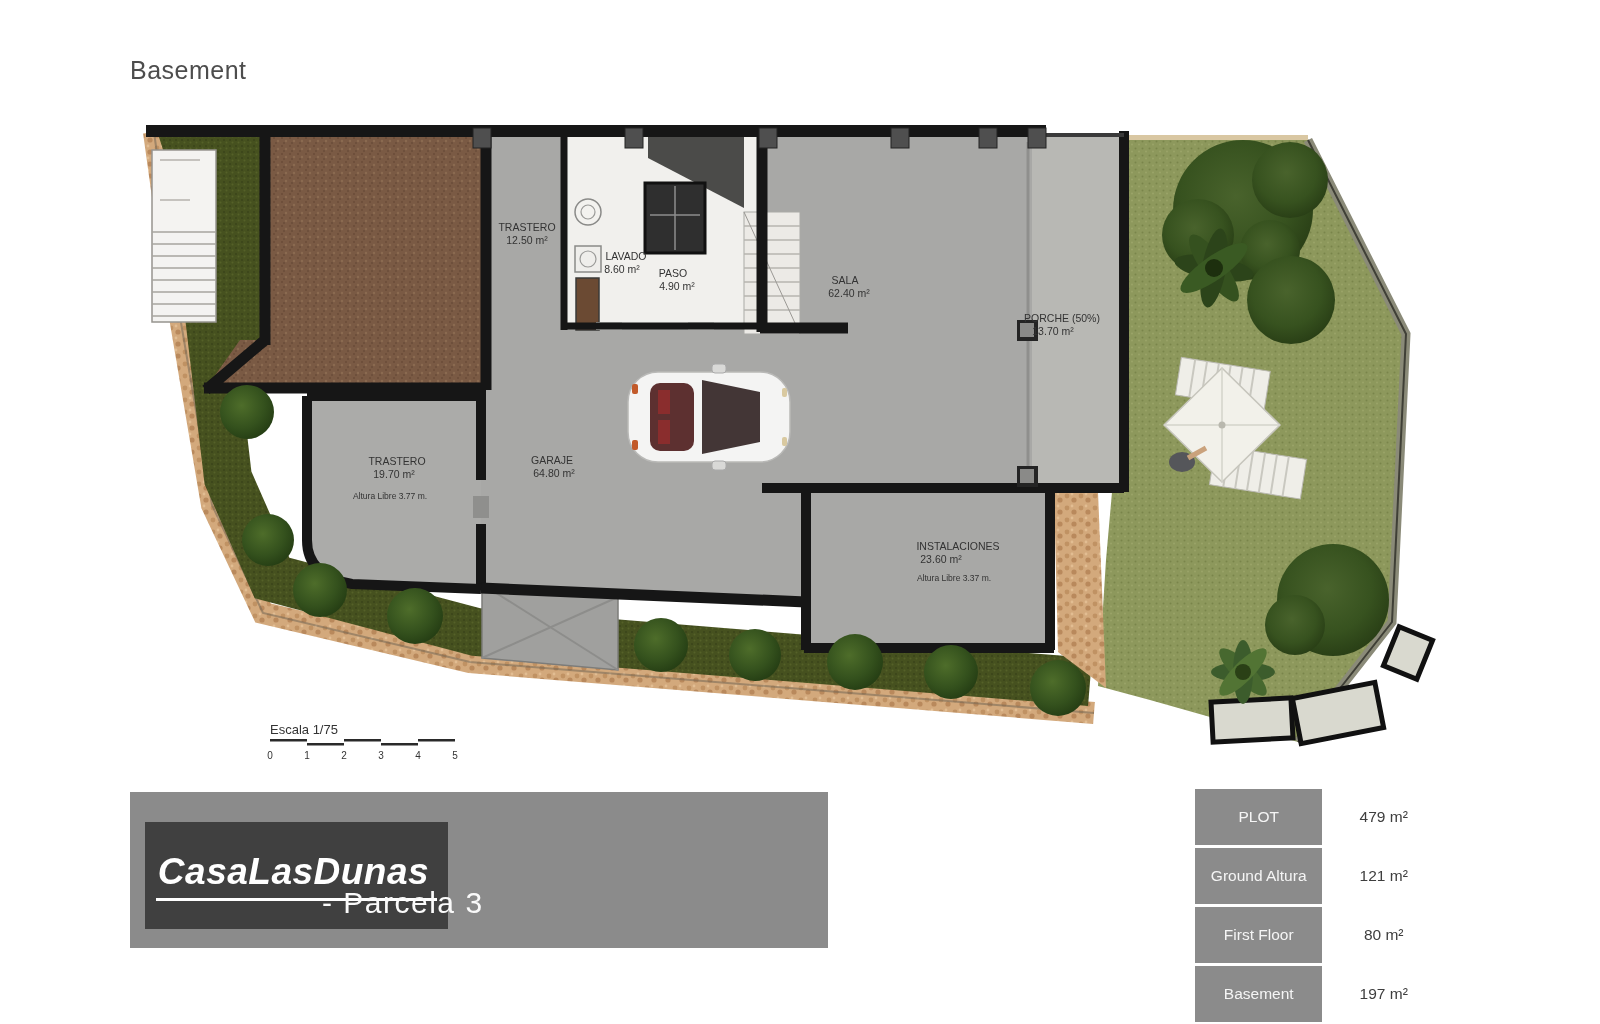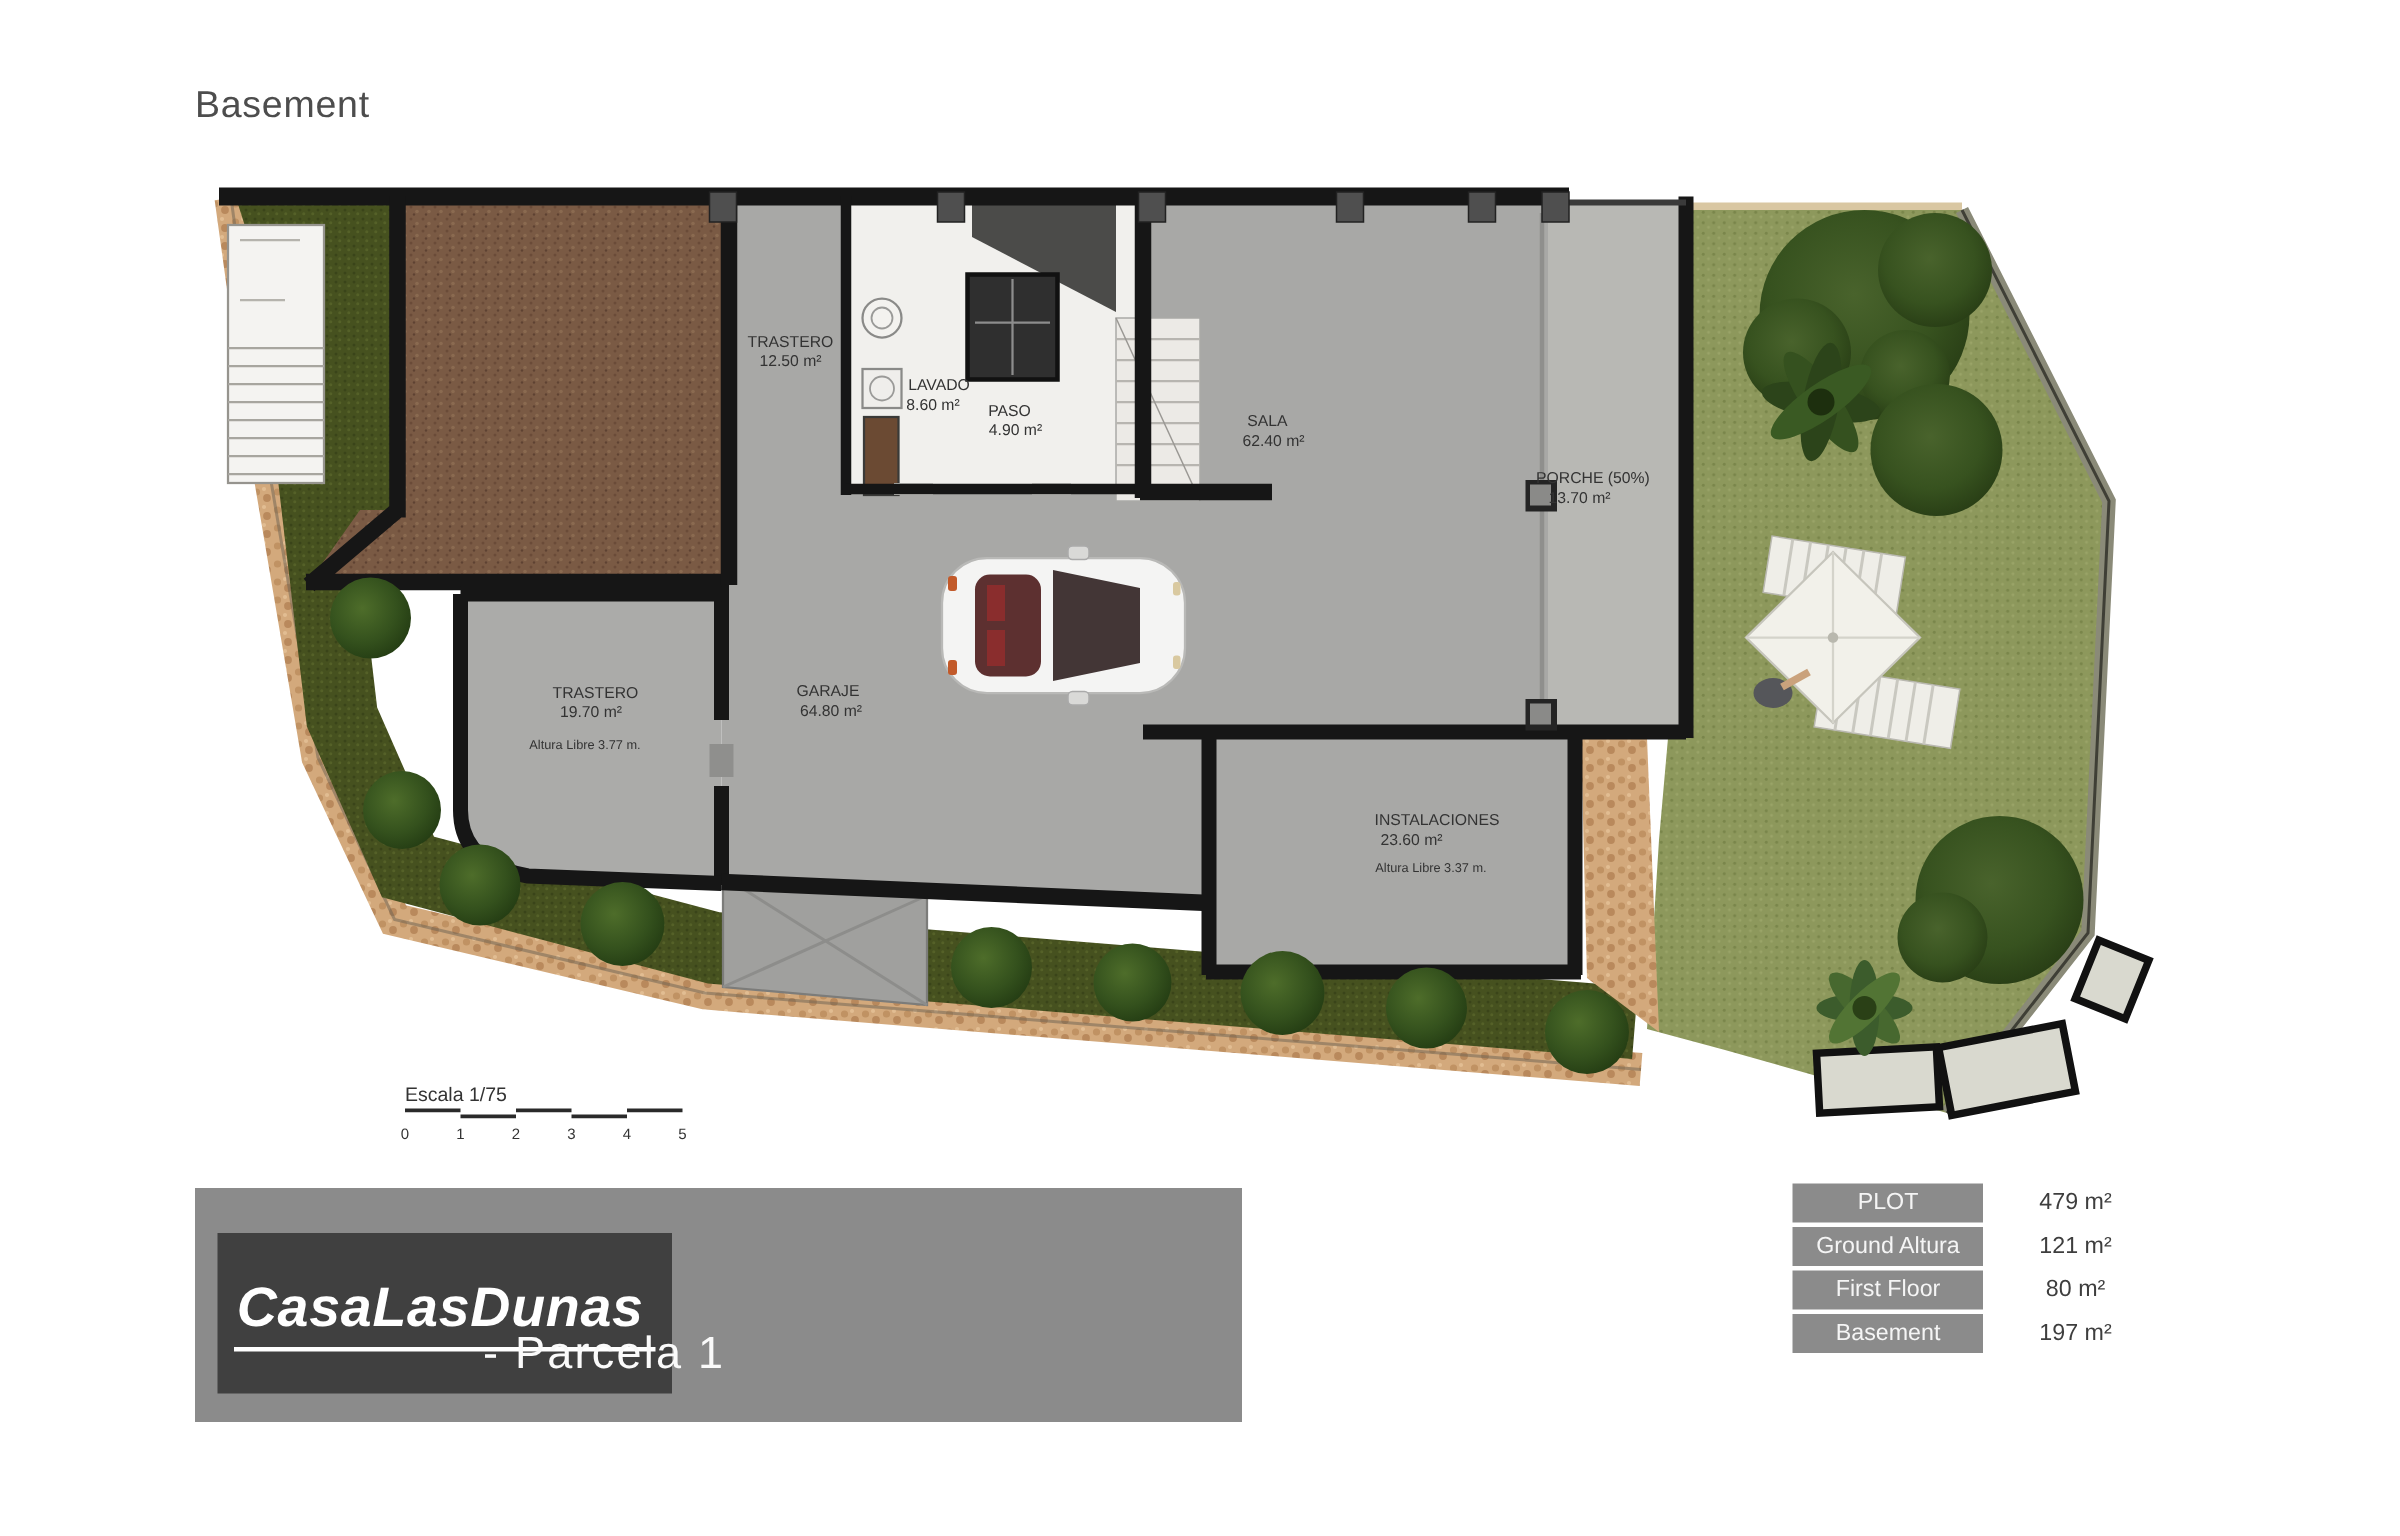--- a/index.html
+++ b/index.html
@@ -10,21 +10,21 @@
   
   .banner{position:absolute;left:130px;top:792px;width:698px;height:156px;background:#8b8b8b;}
   .logo-box{position:absolute;left:15px;top:30px;width:303px;height:107px;background:#404040;
     display:flex;align-items:center;justify-content:center;}
   .logo-text{color:#fff;font-style:italic;font-weight:bold;font-size:37px;letter-spacing:.5px;
     border-bottom:3px solid #fff;padding:0 8px 5px 2px;}
   .banner-subtitle{position:absolute;left:322px;top:886px;color:#fafafa;font-size:30px;
     font-weight:300;letter-spacing:1.5px;}
   
   .summary{position:absolute;left:1192px;top:786px;width:253px;border-collapse:separate;border-spacing:3px;}
-  .summary td{height:26px;font-size:15.5px;text-align:center;vertical-align:middle;padding:0 6px;}
+  .summary td{height:26px;font-size:15.5px;text-align:center;vertical-align:middle;padding:15px 6px;}
   .summary .lbl{background:#8b8b8b;color:#f5f5f5;width:122px;}
   .summary .val{background:#ffffff;color:#3e3e3e;width:116px;}
   
   text{font-family:"Liberation Sans",sans-serif;fill:#333;}
   .room-name,.room-area{font-size:10.5px;}
   .room-note{font-size:8.5px;}
   .scale-label{font-size:13px;}
   .scale-num{font-size:10px;}
 </style>
 </head>
@@ -284,21 +284,21 @@
         <text class="scale-num" x="455" y="759">5</text>
       </g>
     </g>
   </svg>
 
   <div class="banner">
     <div class="logo-box">
       <span class="logo-text">CasaLasDunas</span>
     </div>
   </div>
-  <div class="banner-subtitle">- Parcela 1</div>
+  <div class="banner-subtitle">- Parcela 3</div>
 
   <table class="summary">
     <tbody>
       <tr>
         <td class="lbl">PLOT</td>
         <td class="val">479 m²</td>
       </tr>
       <tr>
         <td class="lbl">Ground Altura</td>
         <td class="val">121 m²</td>

